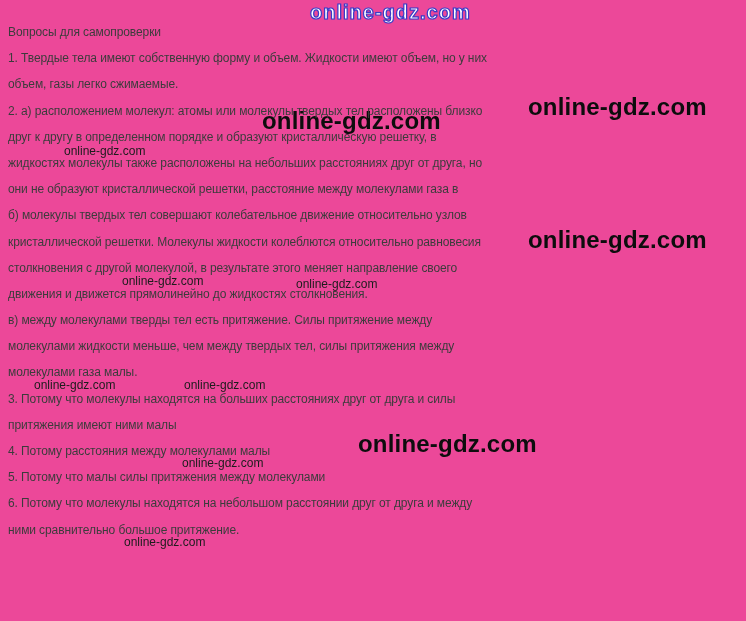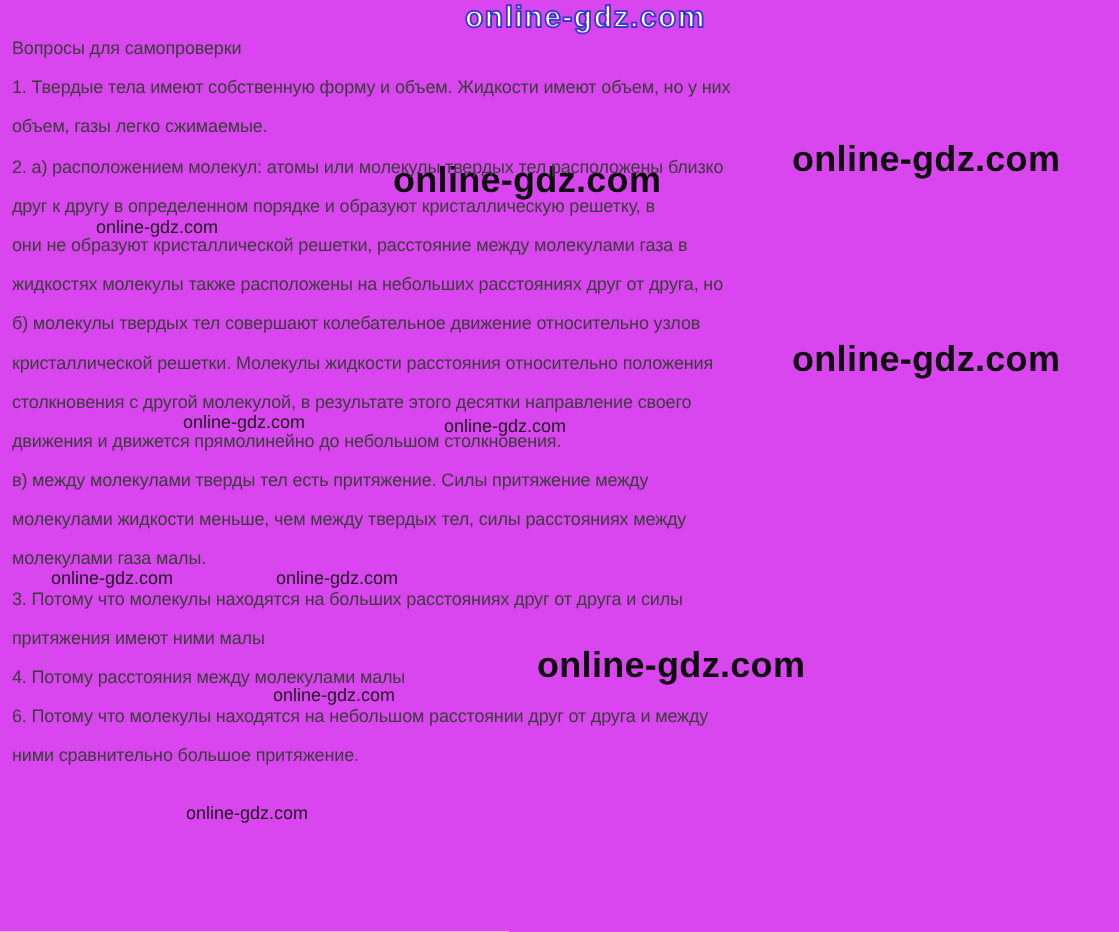--- a/index.html
+++ b/index.html
@@ -5,21 +5,21 @@
   html, body {
     margin: 0;
     padding: 0;
     background: #ffffff;
   }
   #page {
     position: relative;
     width: 746px;
     height: 621px;
     overflow: hidden;
-    background: #d946ef;
+    background: #ec4899;
     font-family: "Liberation Sans", sans-serif;
   }
   .doc {
     position: absolute;
     top: 19px;
     left: 8px;
     width: 736px;
   }
   .line {
     height: 26.2px;
@@ -71,29 +71,30 @@
   <div class="wm wm-bold" style="left:358px; top:430px;">online-gdz.com</div>
   <div class="wm wm-small" style="left:182px; top:456px;">online-gdz.com</div>
   <div class="wm wm-small" style="left:124px; top:535px;">online-gdz.com</div>
 
   <div class="doc">
     <div class="line">Вопросы для самопроверки</div>
     <div class="line">1. Твердые тела имеют собственную форму и объем. Жидкости имеют объем, но у них</div>
     <div class="line">объем, газы легко сжимаемые.</div>
     <div class="line">2. а) расположением молекул: атомы или молекулы твердых тел расположены близко</div>
     <div class="line">друг к другу в определенном порядке и образуют кристаллическую решетку, в</div>
+    <div class="line">жидкостях молекулы также расположены на небольших расстояниях друг от друга, но</div>
     <div class="line">они не образуют кристаллической решетки, расстояние между молекулами газа в</div>
-    <div class="line">жидкостях молекулы также расположены на небольших расстояниях друг от друга, но</div>
     <div class="line">б) молекулы твердых тел совершают колебательное движение относительно узлов</div>
-    <div class="line">кристаллической решетки. Молекулы жидкости расстояния относительно положения</div>
-    <div class="line">столкновения с другой молекулой, в результате этого десятки направление своего</div>
-    <div class="line">движения и движется прямолинейно до небольшом столкновения.</div>
+    <div class="line">кристаллической решетки. Молекулы жидкости колеблются относительно равновесия</div>
+    <div class="line">столкновения с другой молекулой, в результате этого меняет направление своего</div>
+    <div class="line">движения и движется прямолинейно до жидкостях столкновения.</div>
     <div class="line">в) между молекулами тверды тел есть притяжение. Силы притяжение между</div>
-    <div class="line">молекулами жидкости меньше, чем между твердых тел, силы расстояниях между</div>
+    <div class="line">молекулами жидкости меньше, чем между твердых тел, силы притяжения между</div>
     <div class="line">молекулами газа малы.</div>
     <div class="line">3. Потому что молекулы находятся на больших расстояниях друг от друга и силы</div>
     <div class="line">притяжения имеют ними малы</div>
     <div class="line">4. Потому расстояния между молекулами малы</div>
+    <div class="line">5. Потому что малы силы притяжения между молекулами</div>
     <div class="line">6. Потому что молекулы находятся на небольшом расстоянии друг от друга и между</div>
     <div class="line">ними сравнительно большое притяжение.</div>
   </div>
 
 </div>
 
 </body></html>

